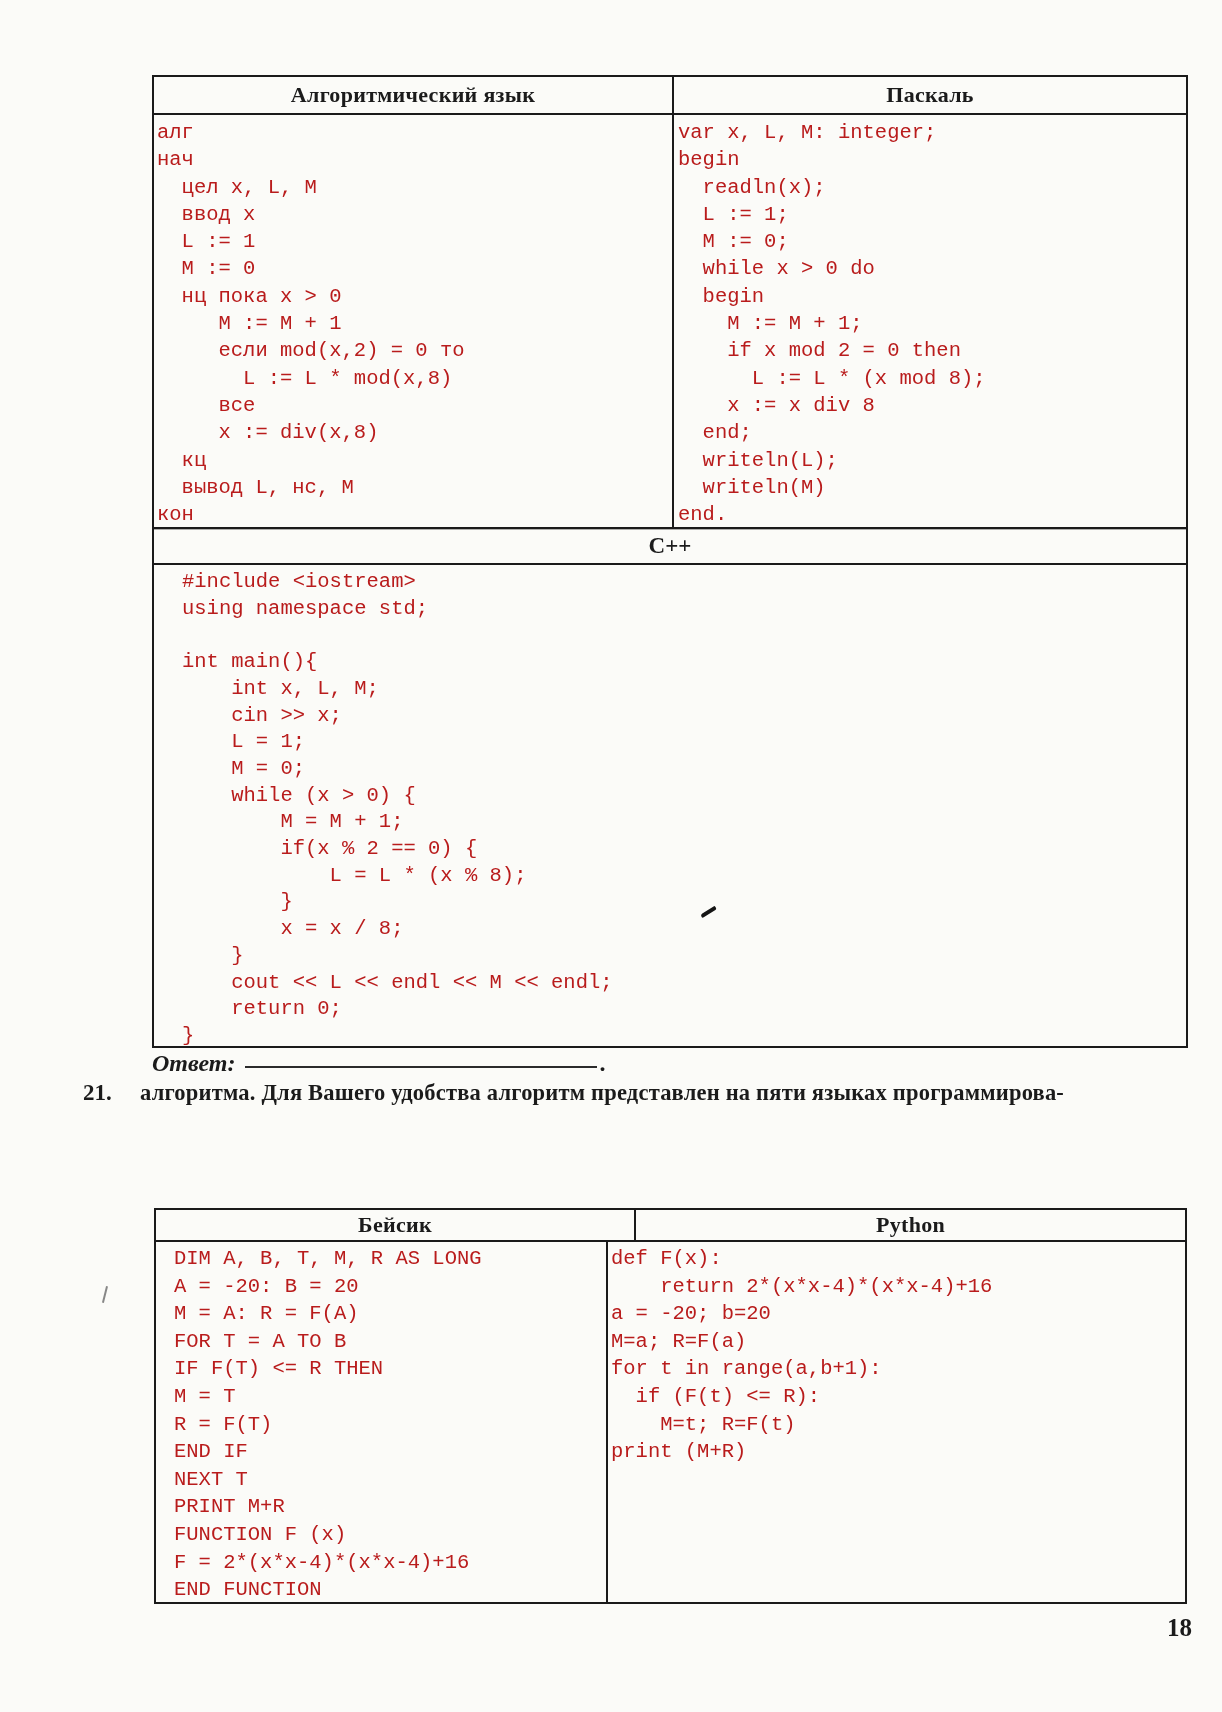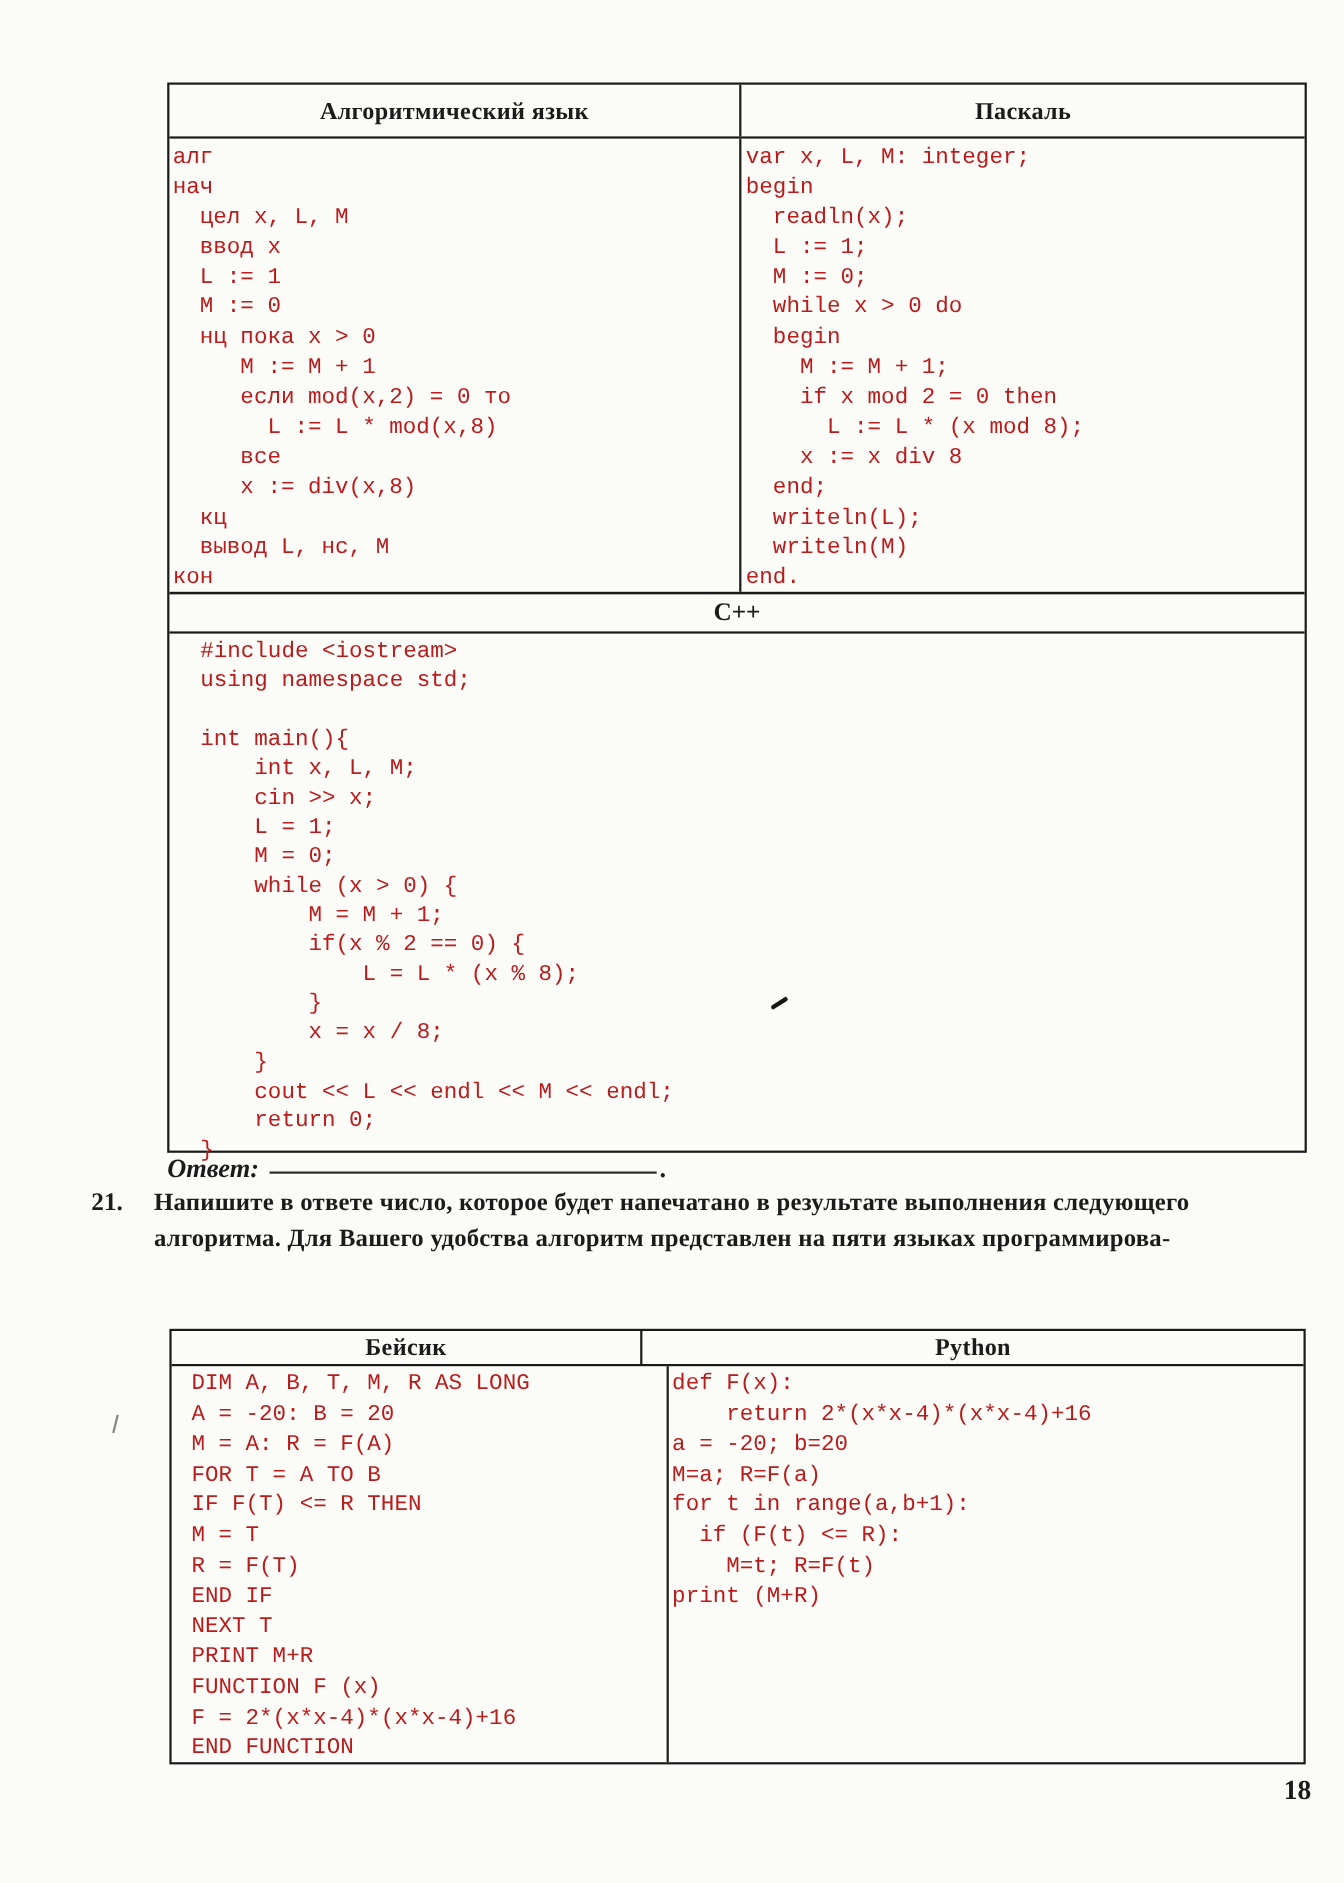--- a/index.html
+++ b/index.html
@@ -18,38 +18,38 @@
   .header-row { display:flex; border-bottom:2px solid #1a1a1a; }
   .header-cell {
     display:flex; align-items:center; justify-content:center;
     font-weight:bold; font-size:22px; letter-spacing:0.3px;
     font-family:"Liberation Serif","DejaVu Serif",serif;
   }
   .body-row { display:flex; }
 
   
   #top-table { left:152px; top:75px; width:1036px; height:973px; }
-  #top-table .header-row { height:49px; }
+  #top-table .header-row { height:38px; }
   #top-table .hc-left  { width:520px; border-right:2px solid #1a1a1a; }
   #top-table .hc-right { flex:1; }
   #top-table .body-row { height:414px; border-bottom:2px solid #1a1a1a; }
   #top-table .bc-left  { width:520px; border-right:2px solid #1a1a1a; padding:4px 0 0 3px; }
   #top-table .bc-right { flex:1; padding:4px 0 0 4px; }
   .cpp-band {
     height:36px; border-bottom:2px solid #1a1a1a;
     display:flex; align-items:center; justify-content:center;
     font-weight:bold; font-size:23px;
     box-shadow: inset 0 3px 0 -2px rgba(30,30,30,.35);
   }
   .cpp-body { padding:4px 0 0 3px; }
 
   
   #bottom-table { left:154px; top:1208px; width:1033px; height:396px; }
   #bottom-table .header-row { height:32px; }
-  #bottom-table .hc-left  { width:428px; border-right:2px solid #1a1a1a; }
+  #bottom-table .hc-left  { width:480px; border-right:2px solid #1a1a1a; }
   #bottom-table .hc-right { flex:1; }
   #bottom-table .body-row { height:360px; }
   #bottom-table .bc-left  { width:452px; border-right:2px solid #1a1a1a; padding:3px 0 0 18px; }
   #bottom-table .bc-right { flex:1; padding:3px 0 0 3px; }
 
   
   .code {
     font-family:"Liberation Mono","DejaVu Sans Mono",monospace;
     font-size:20.5px;
     white-space:pre;
@@ -166,21 +166,20 @@
 </div>
 
 <div id="answer-row" class="abs">
   <span class="answer-label">Ответ:</span><span class="answer-blank"></span><span class="answer-period">.</span>
 </div>
 
 <div id="question" class="abs">
   <div class="q-row">
     <div class="q-num">21.</div>
     <div class="q-text">
-      <div>Напишите в ответе число, которое будет напечатано в результате выполнения следующего</div>
       <div>алгоритма. Для Вашего удобства алгоритм представлен на пяти языках программирова-</div>
     </div>
   </div>
 </div>
 
 <div id="bottom-table" class="abs tbl">
   <div class="header-row">
     <div class="header-cell hc-left">Бейсик</div>
     <div class="header-cell hc-right">Python</div>
   </div>

